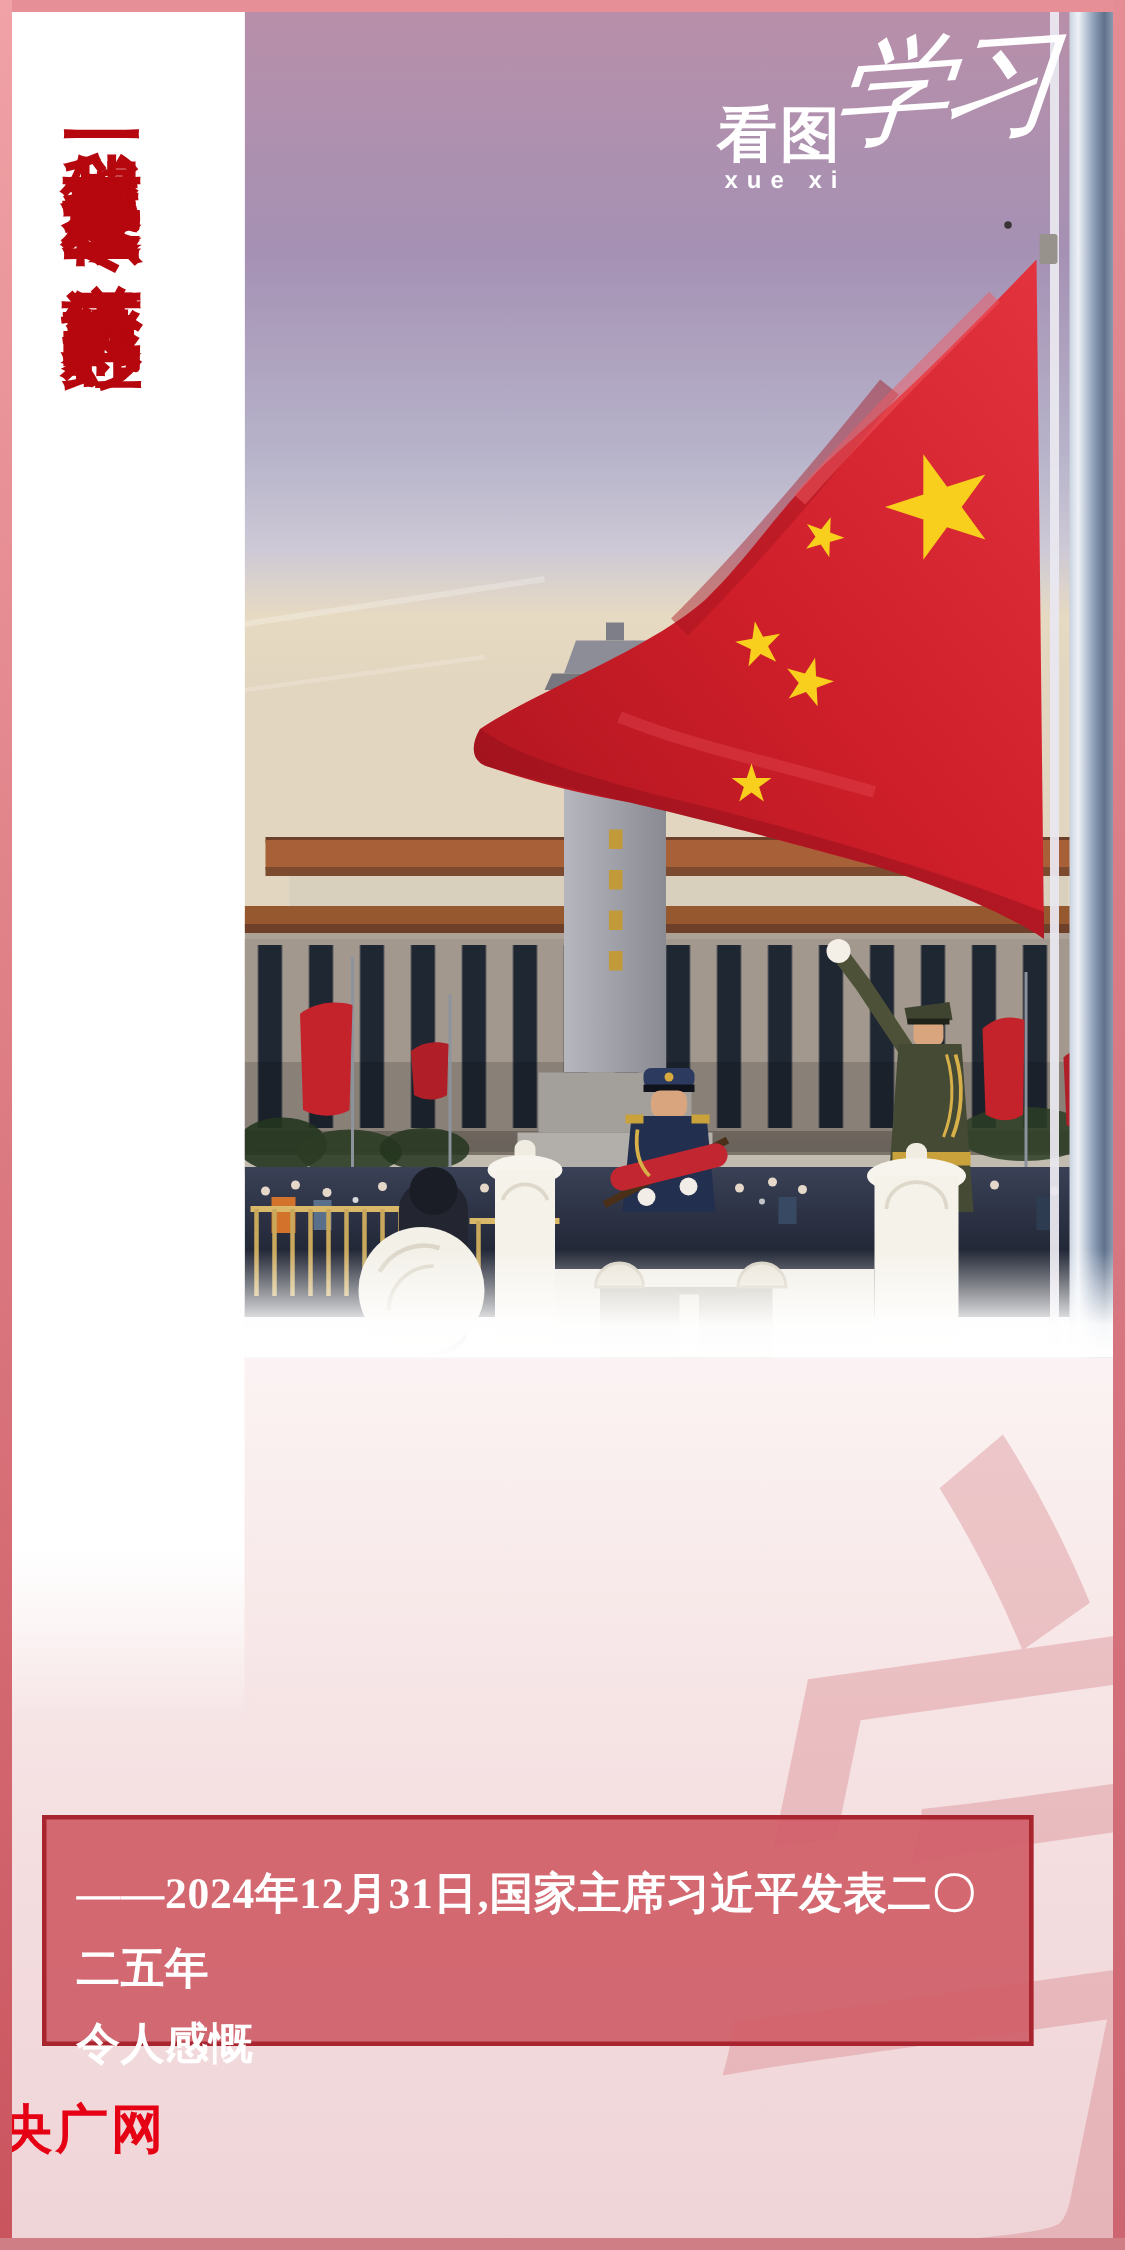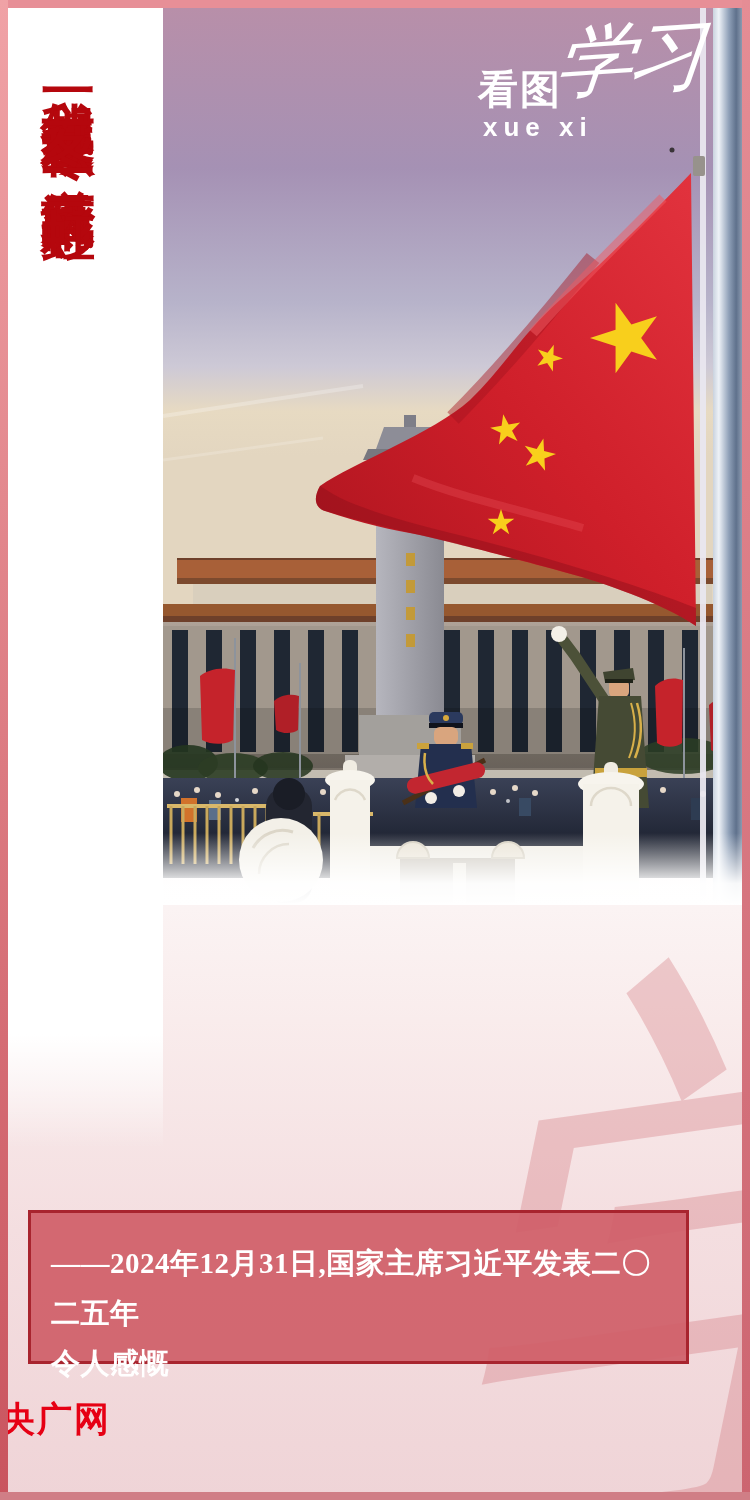--- a/index.html
+++ b/index.html
@@ -35,21 +35,21 @@
   }
   
   .photo{position:absolute;left:163px;top:8px;width:579px;height:897px;z-index:1;}
   .photo svg{display:block;}
   .photo-fade{position:absolute;left:0;right:0;bottom:0;height:72px;
     background:linear-gradient(180deg,rgba(255,255,255,0),rgba(255,255,255,.95) 70%,#ffffff);}
   
   .logo-bold{position:absolute;left:478px;top:62px;z-index:3;color:#fff;
     font-family:"Liberation Sans","DejaVu Sans",sans-serif;font-weight:800;font-size:40px;letter-spacing:2px;}
   .logo-sub{position:absolute;left:483px;top:112px;z-index:3;color:#fff;
-    font-family:"Liberation Sans","DejaVu Sans",sans-serif;font-weight:700;font-size:26px;letter-spacing:6px;}
+    font-family:"Liberation Sans","DejaVu Sans",sans-serif;font-weight:700;font-size:16px;letter-spacing:6px;}
   .logo-script{position:absolute;left:556px;top:16px;z-index:3;color:#fff;
     font-size:78px;line-height:1.1;font-style:italic;letter-spacing:-6px;
     transform:rotate(-4deg) skewX(-10deg);font-family:"Liberation Serif",serif;}
   
   .body-text{position:absolute;left:186px;top:940px;width:540px;z-index:3;color:#161616;}
   .body-text .line{font-size:38px;line-height:62px;font-family:"Liberation Serif","DejaVu Serif",serif;}
   
   .quote-box{
     position:absolute;left:28px;top:1210px;width:661px;height:154px;z-index:3;box-sizing:border-box;
     background:rgba(208,95,104,.93);border:3px solid #a8242e;

